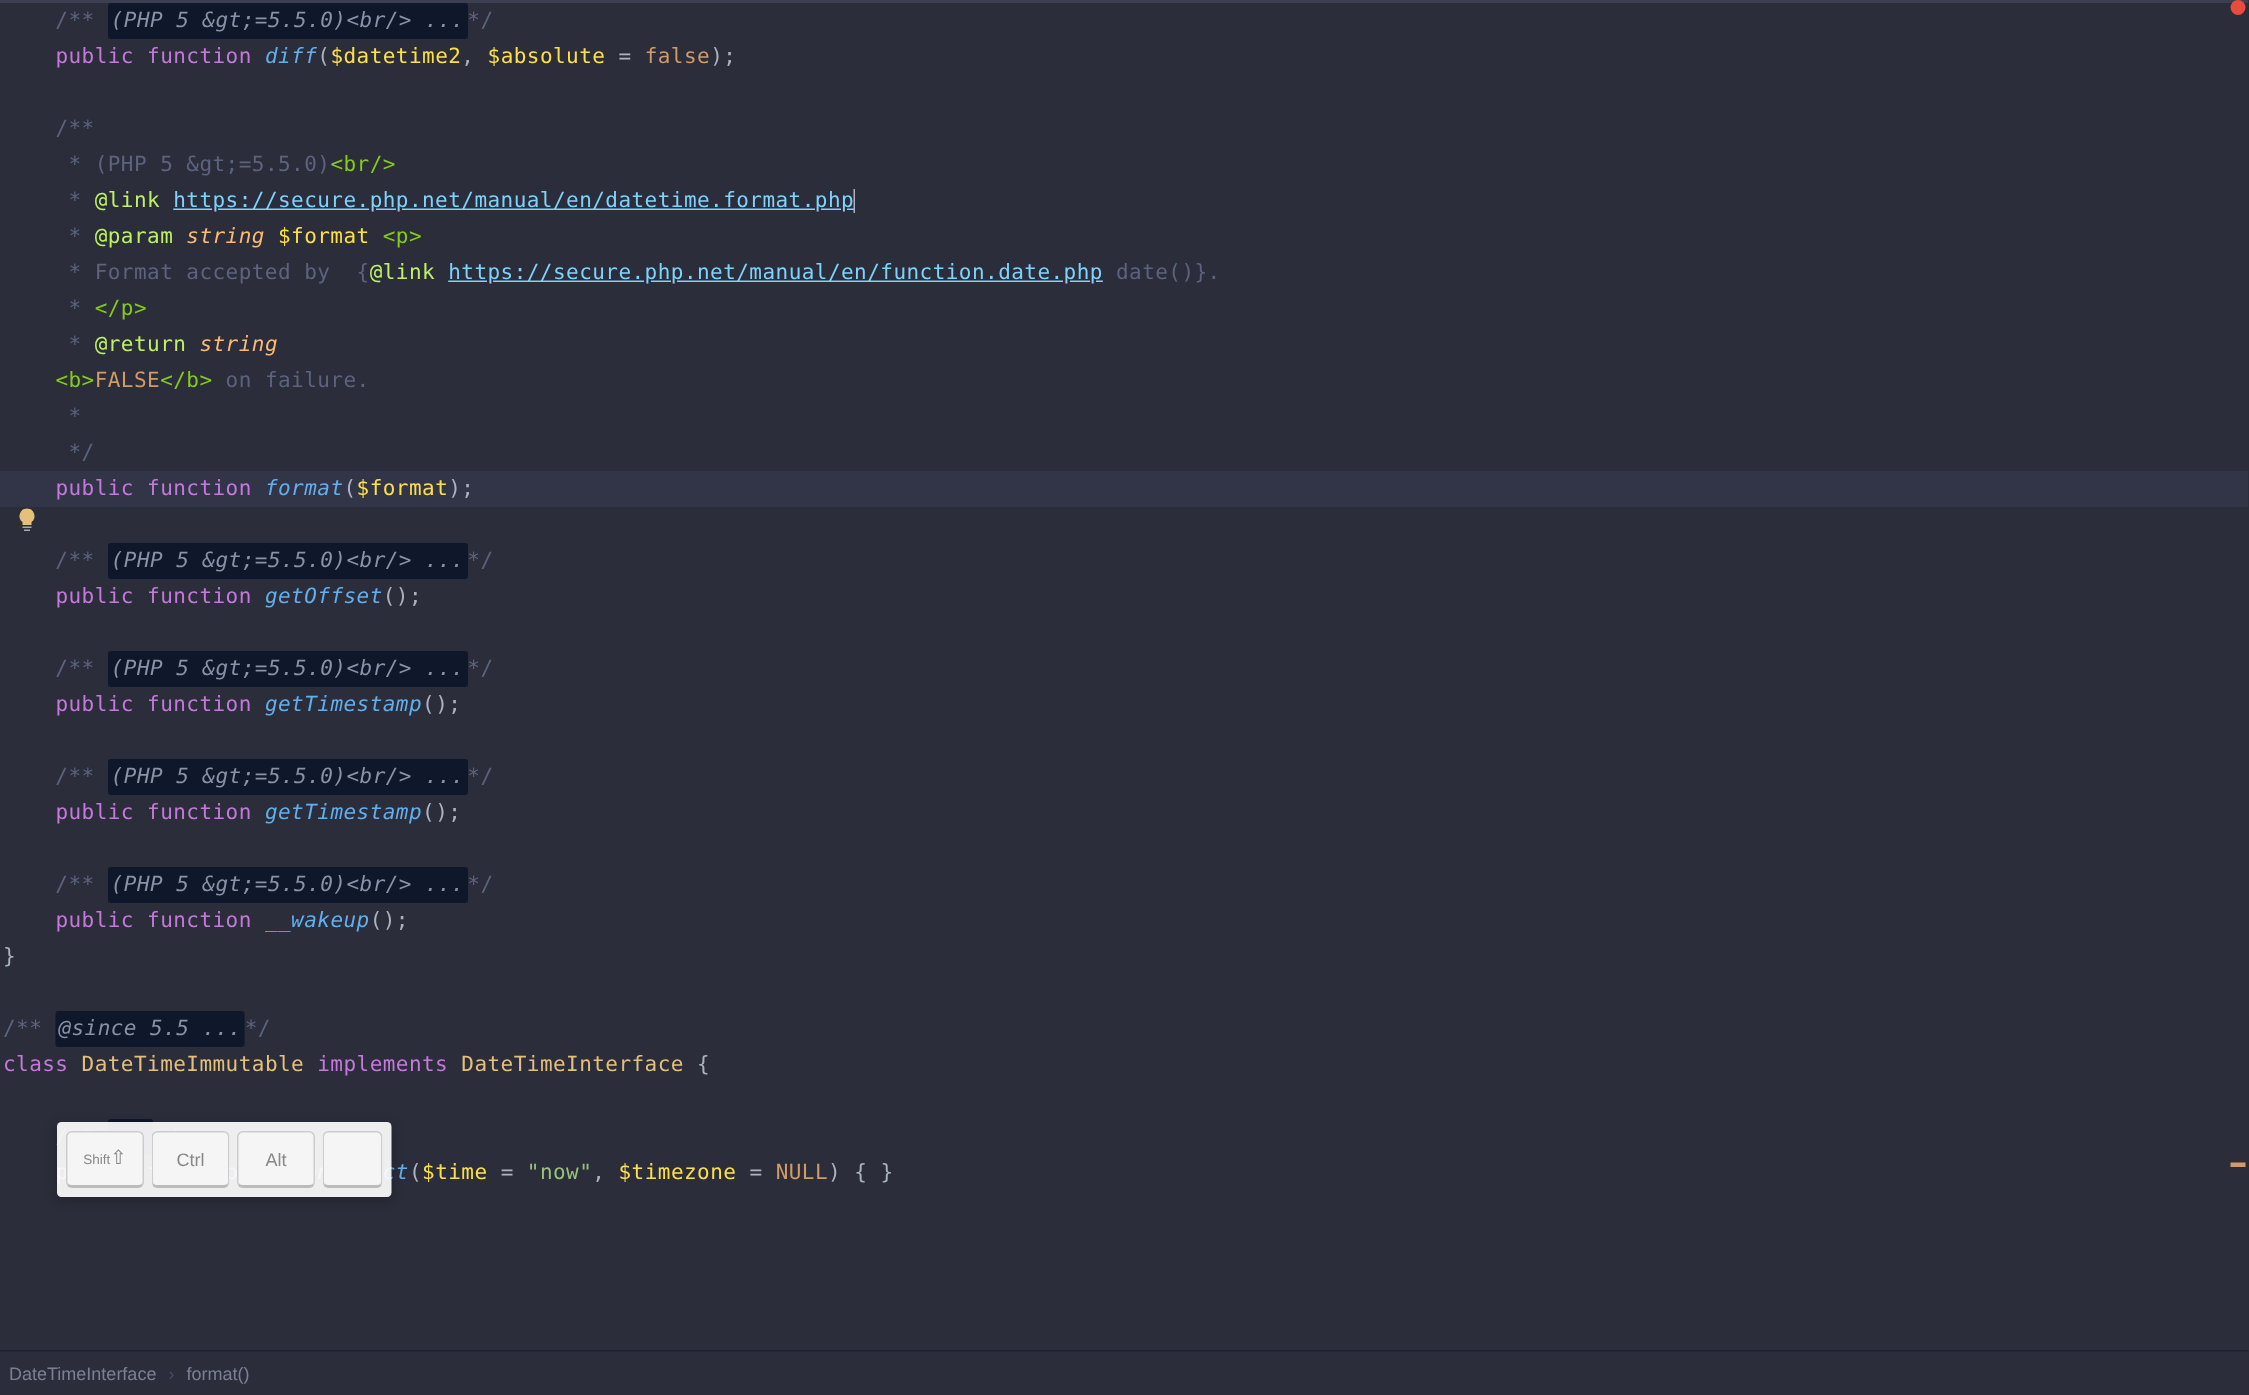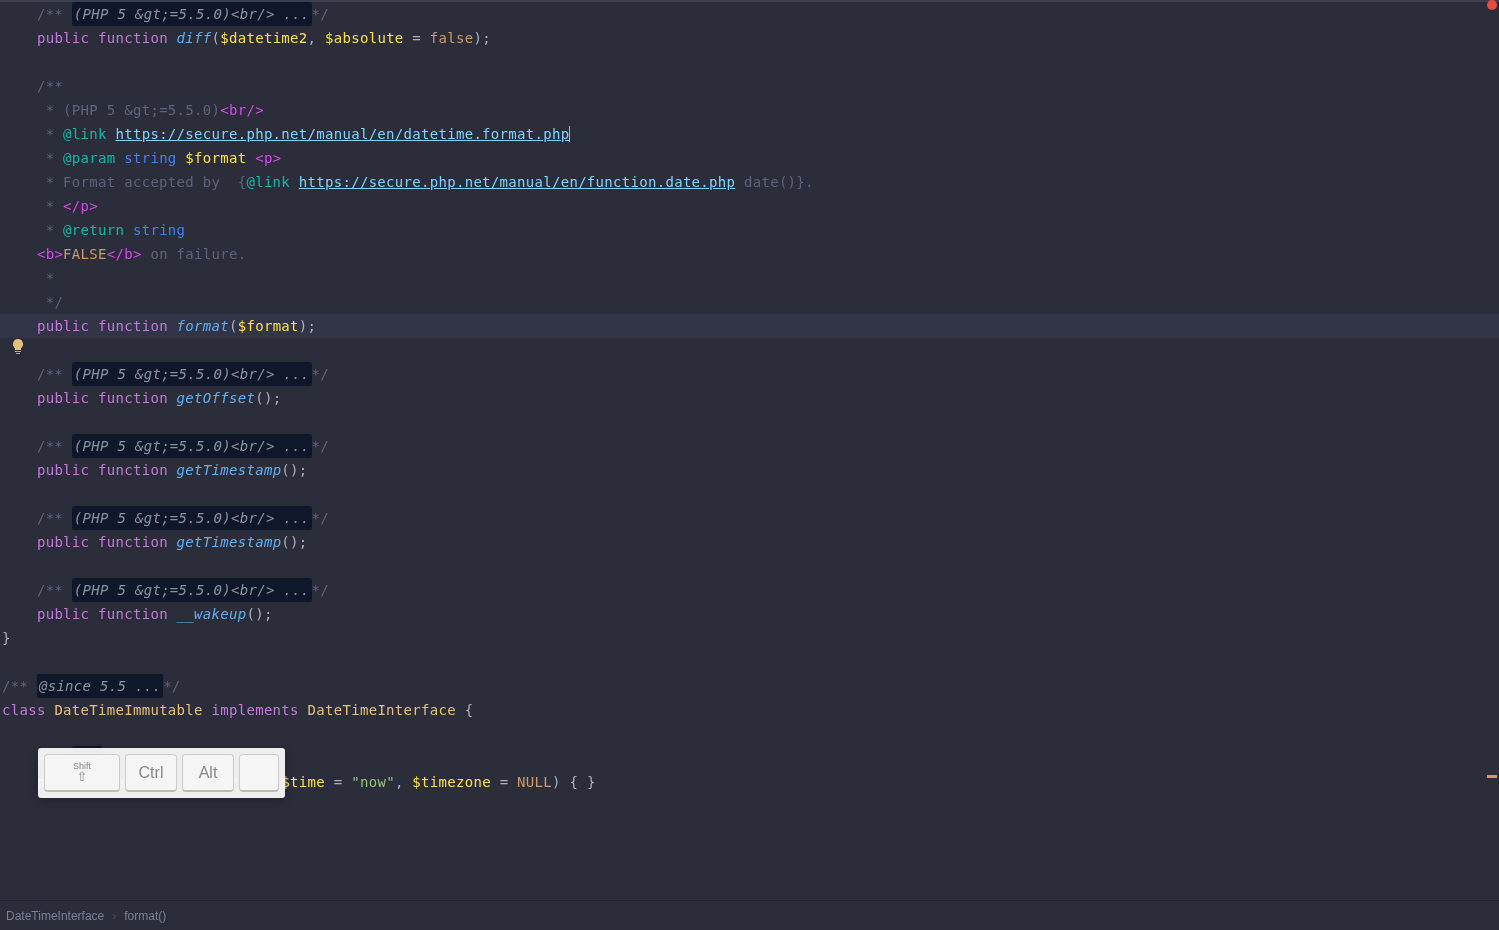--- a/index.html
+++ b/index.html
@@ -17,24 +17,24 @@
   .editor { padding: 0; line-height: 24px; letter-spacing: 0.3px; }
   .line { padding-left: 2px; white-space: pre; position: relative; height: 24px; display: flex; align-items: center; }
   .line.highlighted { background: #323548; }
   
   .c-comment { color: #5c637f; }
   .c-keyword { color: #c678dd; }
   .c-func { color: #61afef; font-style: italic; }
   .c-var { color: #fde047; }
   .c-string { color: #98c379; }
   .c-const { color: #d19a66; }
-  .c-type { color: #3b82f6; }
+  .c-type { color: #fdba74; font-style: italic; }
   .c-punct { color: #abb2bf; }
-  .c-tag { color: #d946ef; }
-  .c-doctag { color: #14b8a6; }
+  .c-tag { color: #84cc16; }
+  .c-doctag { color: #bef264; }
   .c-link { color: #7dd3fc; text-decoration: underline; }
   .c-classname { color: #e5c07b; }
 
   .fold-marker {
     background: #0f172a;
     color: #8a91a8;
     padding: 0 2px;
     border-radius: 2px;
     font-style: italic;
   }
@@ -92,23 +92,23 @@
     border-bottom: 2px solid #bbb;
     border-radius: 4px;
     height: 38px;
     display: flex;
     align-items: center;
     justify-content: center;
     font-family: Arial, sans-serif;
     font-size: 11px;
     color: #888;
   }
-  .keycap.shift { width: 76px; flex-direction: column; font-size: 9px; }
+  .keycap.shift { width: 52px; flex-direction: row; font-size: 9px; }
   .keycap.shift .arrow { font-size: 13px; margin-top: -2px; }
-  .keycap.mod { width: 52px; font-size: 16px; }
+  .keycap.mod { width: 52px; font-size: 12px; }
   .keycap.plain { width: 40px; }
 
   .breadcrumb {
     position: absolute;
     bottom: 0;
     left: 0;
     right: 0;
     height: 30px;
     background: #2b2d3a;
     border-top: 1px solid #1e2030;

